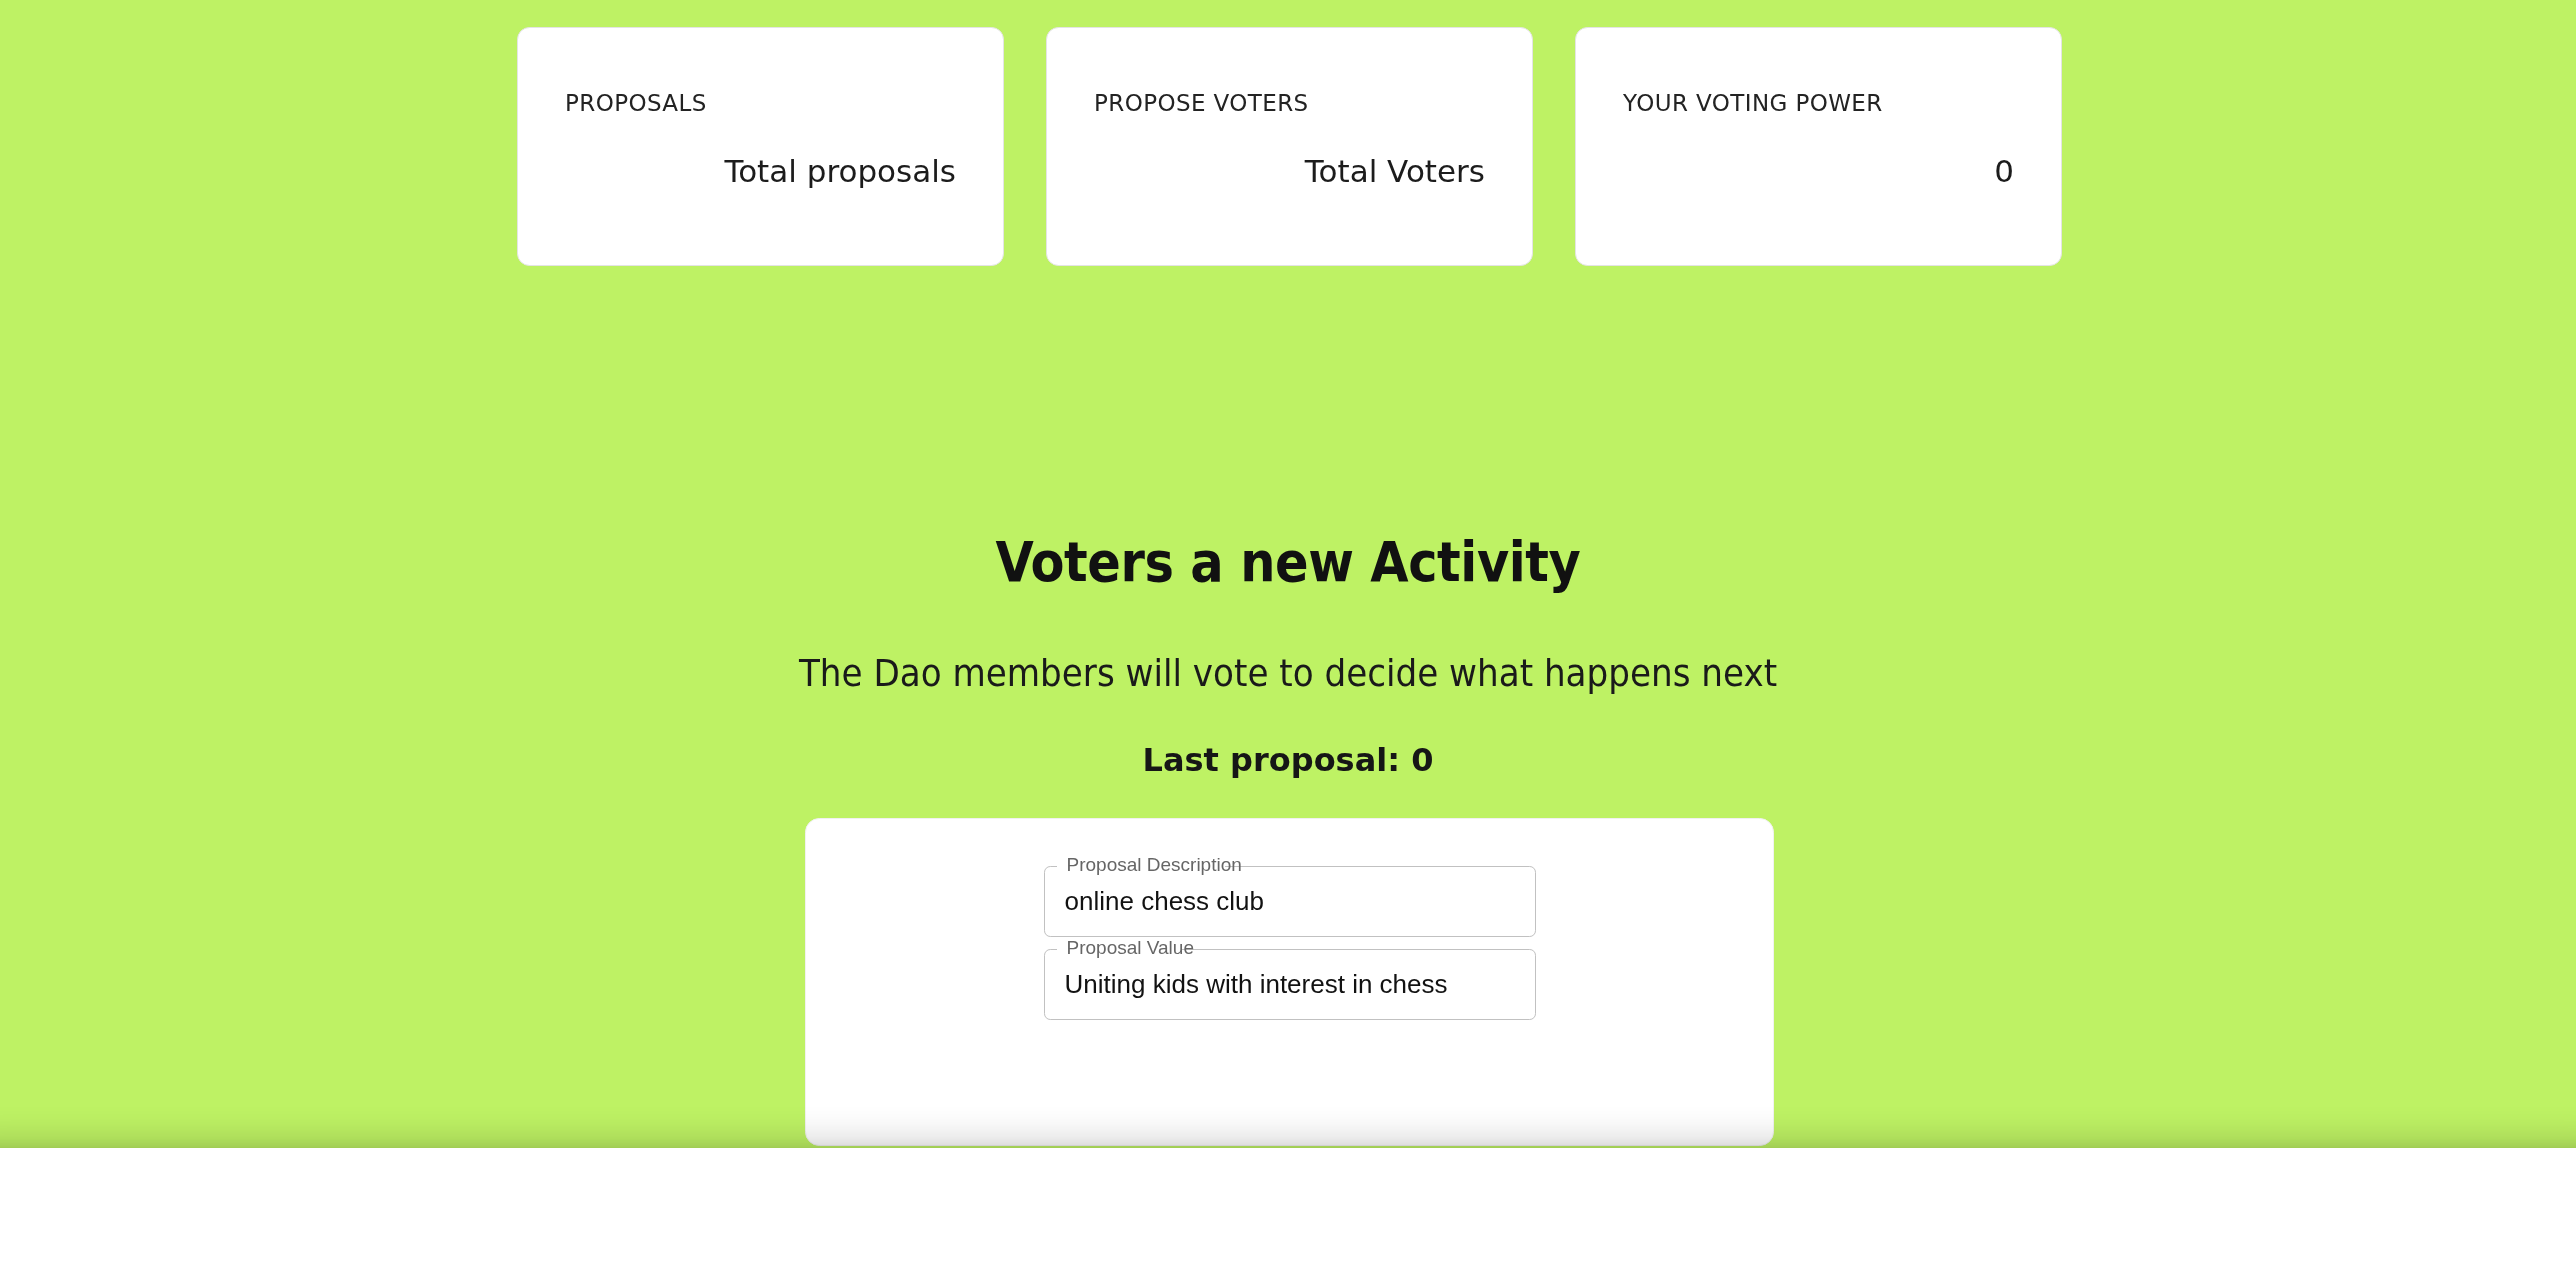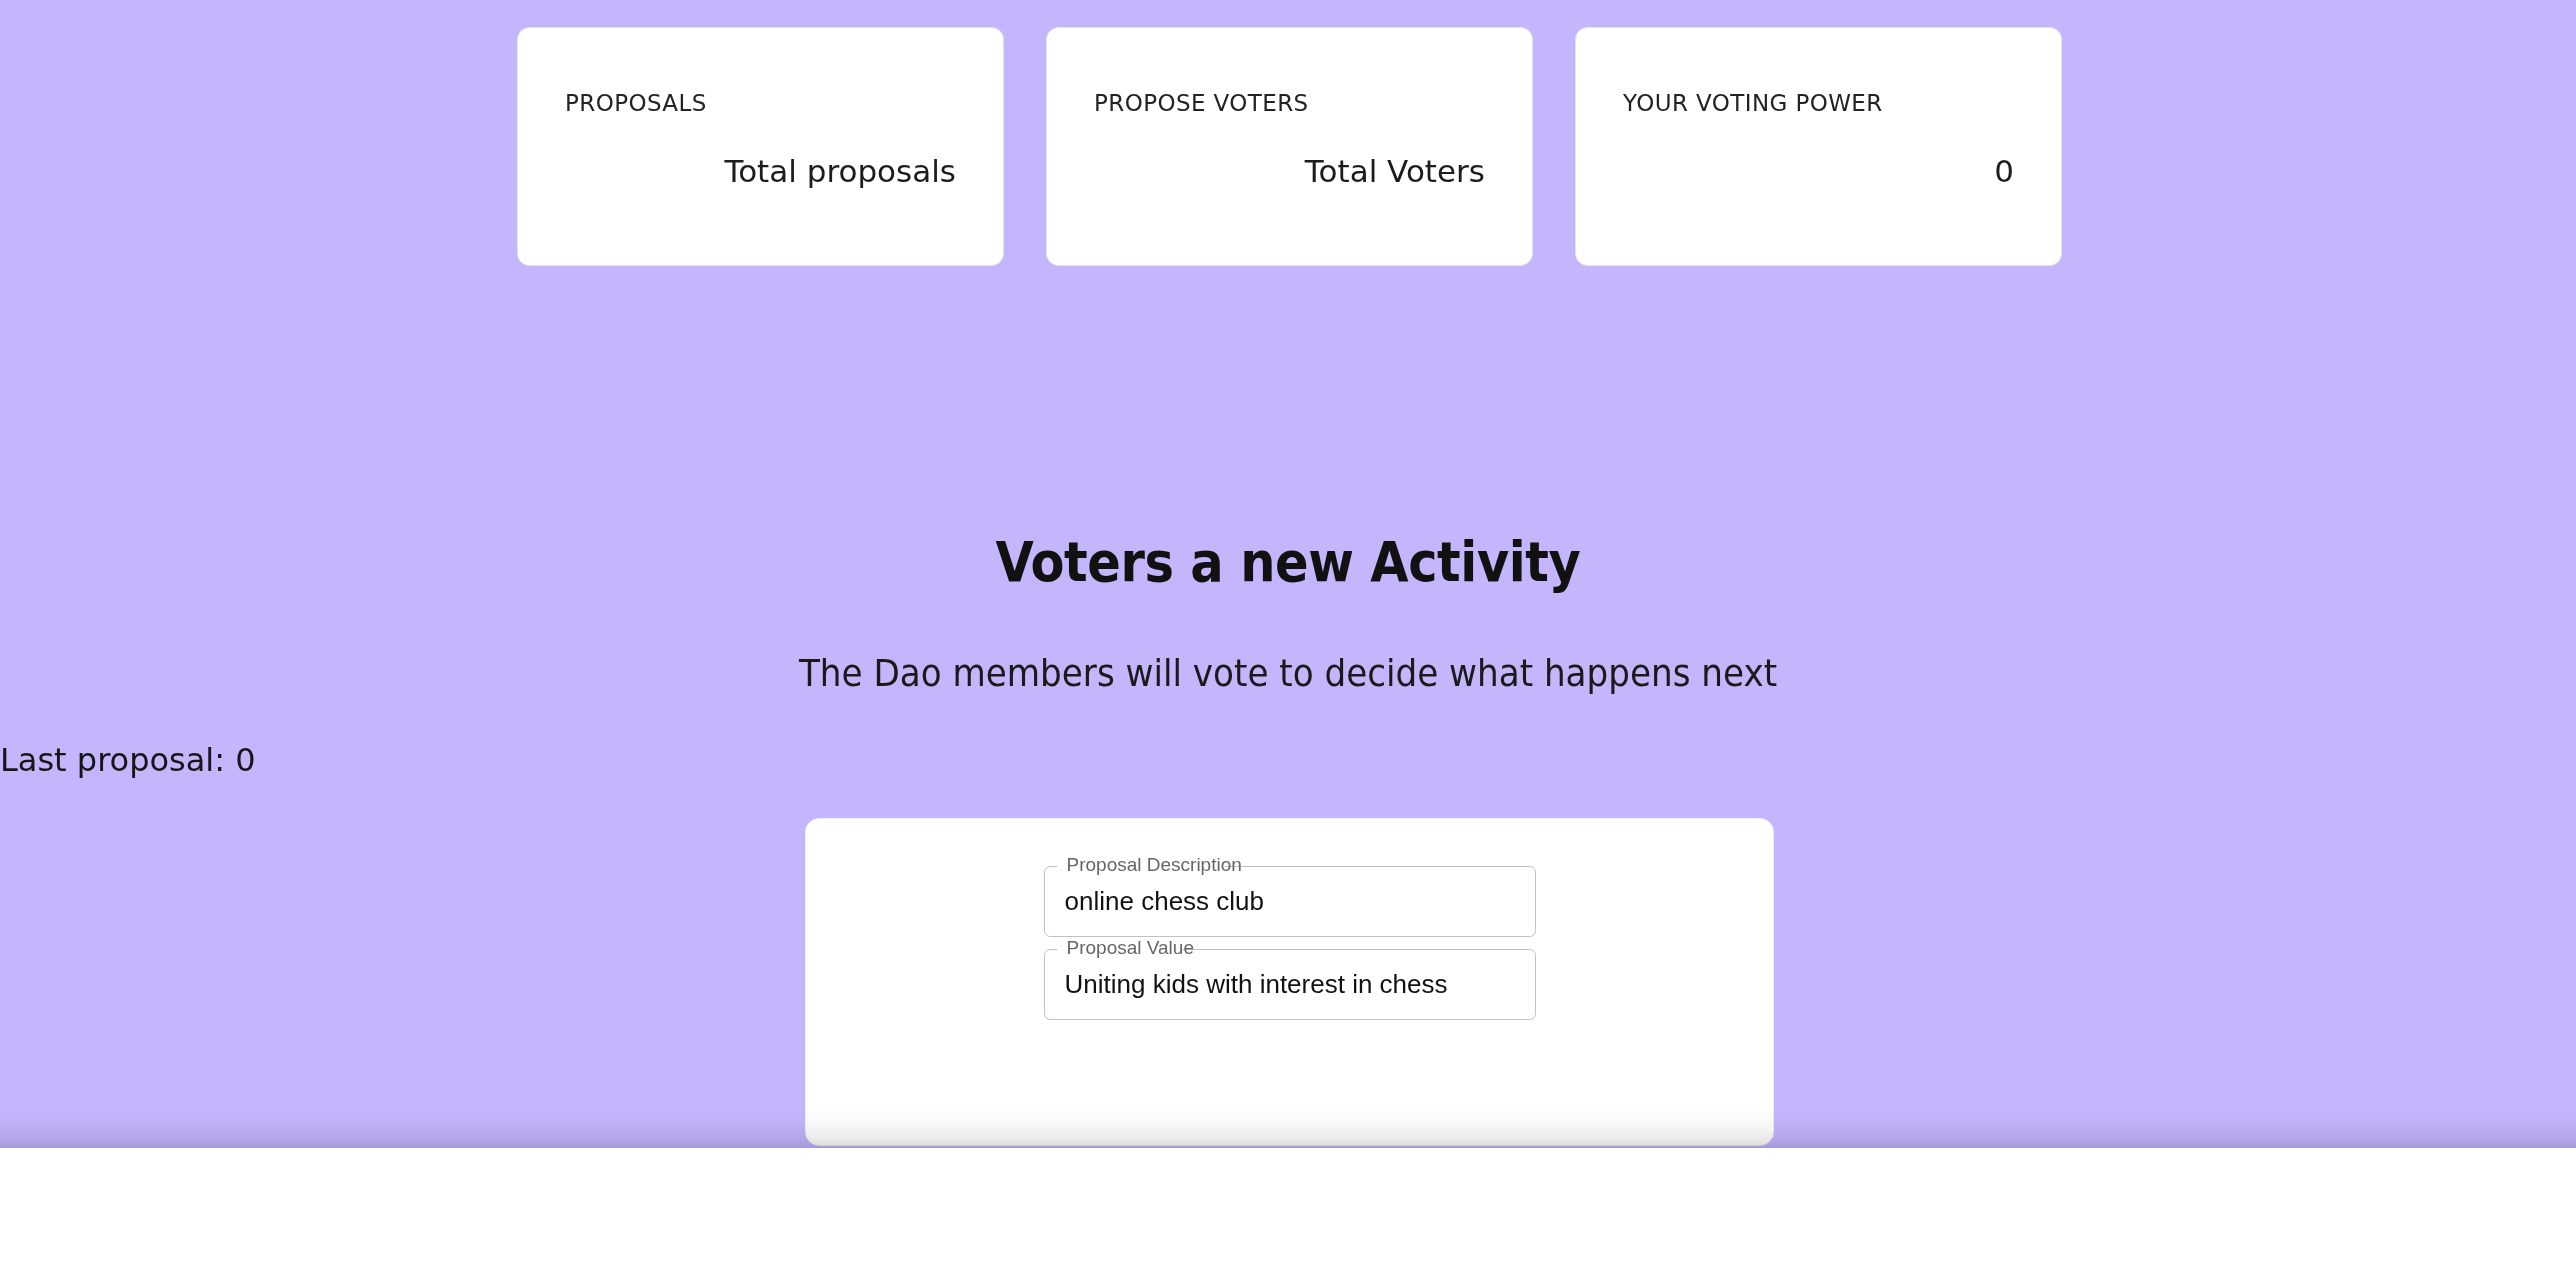--- a/index.html
+++ b/index.html
@@ -11,21 +11,21 @@
     height: 1268px;
     background: #ffffff;
     font-family: "DejaVu Sans", sans-serif;
     overflow: hidden;
   }
 
   .page {
     position: relative;
     width: 2576px;
     height: 1200px;
-    background: #c4b5fd;
+    background: #bef264;
     overflow: hidden;
   }
 
   
   .page-bottom-shade {
     position: absolute;
     left: -54px;
     top: 1148px;
     width: 2683px;
     height: 170px;
@@ -151,23 +151,23 @@
     font-size: 38px;
     font-weight: 400;
     color: #1a1a1a;
     line-height: 1;
   }
   .last-proposal {
     position: absolute;
     top: 744px;
     left: 0;
     width: 2576px;
-    text-align: left;
+    text-align: center;
     font-size: 32px;
-    font-weight: 400;
+    font-weight: 700;
     color: #161616;
     line-height: 1;
   }
 
   
   .form-card {
     position: absolute;
     left: 805px;
     top: 818px;
     width: 969px;

